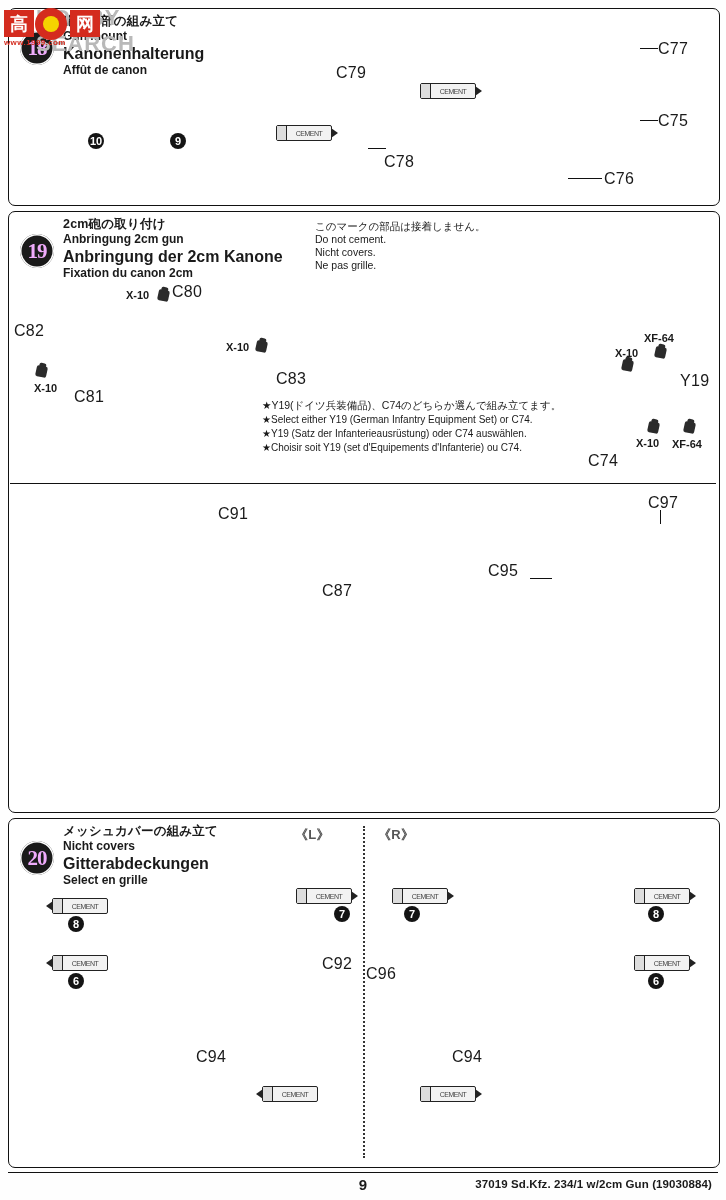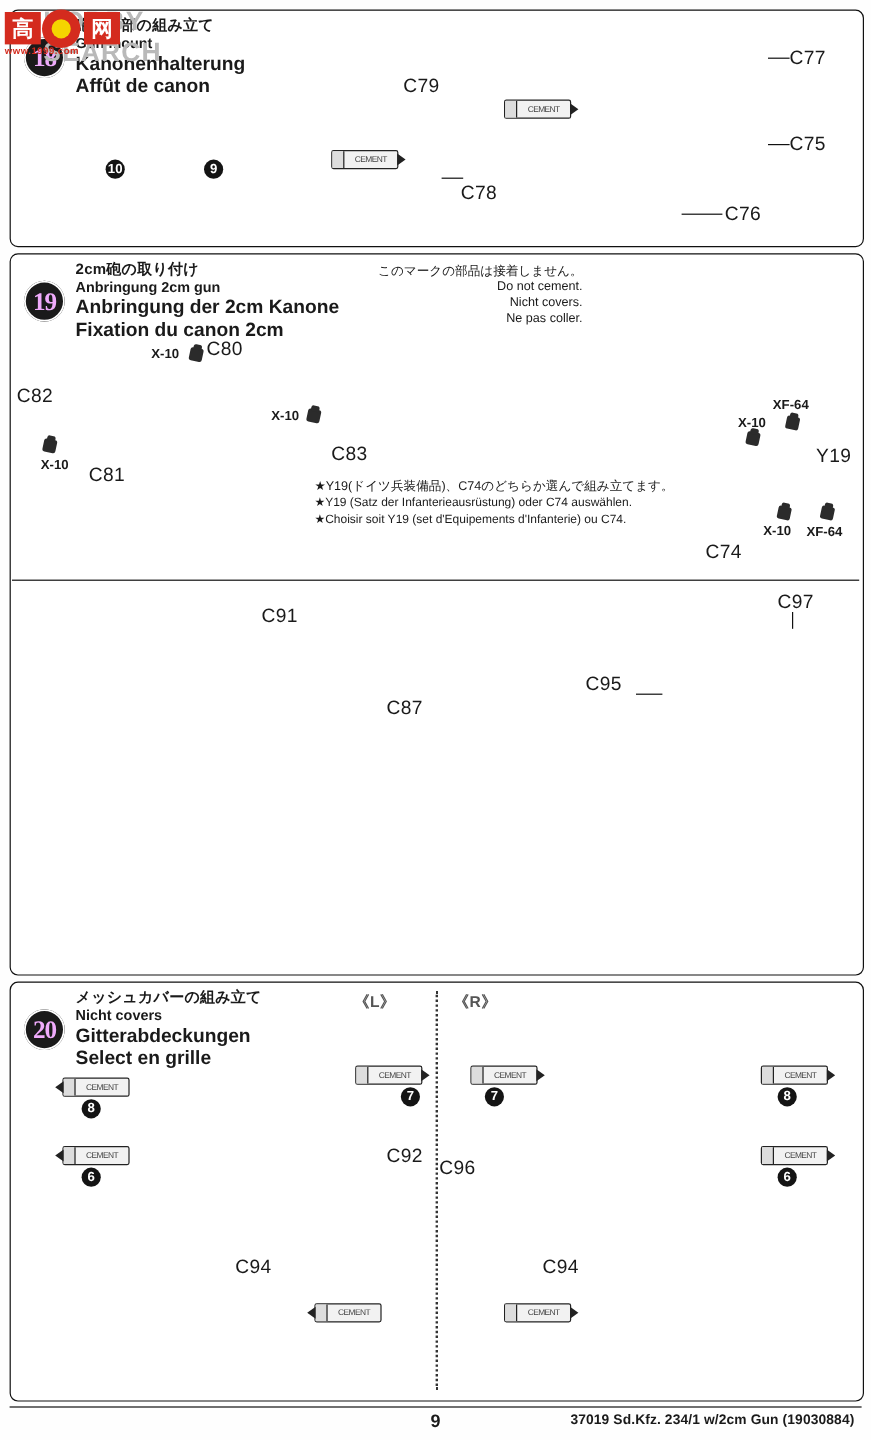--- a/index.html
+++ b/index.html
@@ -31,21 +31,21 @@
     display:flex;align-items:center;justify-content:center;
     font-size:21px;font-weight:bold;letter-spacing:-1px;
     flex:0 0 auto;margin-top:17px;
     box-shadow:0 0 0 1.5px #fff inset;
     font-family:Liberation Serif, serif;
   }
   .step-titles{line-height:1.22;padding-top:0px;}
   .t-jp{font-size:12.5px;font-weight:600;letter-spacing:.2px;}
   .t-en{font-size:12px;font-weight:bold;}
   .t-de{font-size:16px;font-weight:bold;}
-  .t-fr{font-size:16px;font-weight:bold;}
+  .t-fr{font-size:12px;font-weight:bold;}
 
   
   .nocement{position:absolute;display:flex;gap:7px;align-items:flex-start;}
   .nocement .txt{line-height:1.25;font-size:10.5px;}
   .nocement .txt .jp{font-size:10.5px;}
 
   
   .starnote{position:absolute;font-size:10px;line-height:1.42;}
   .starnote div{white-space:nowrap;}
   .starnote .s{font-size:10.5px;}
@@ -559,32 +559,33 @@
   <div class="step-head" style="left:20px;top:217px;">
     <div class="step-num">19</div>
     <div class="step-titles">
       <div class="t-jp">2cm砲の取り付け</div>
       <div class="t-en">Anbringung 2cm gun</div>
       <div class="t-de">Anbringung der 2cm Kanone</div>
       <div class="t-fr">Fixation du canon 2cm</div>
     </div>
   </div>
 
-  <div class="nocement" style="left:264px;top:220px;width:250px;text-align:right;">
+  <div class="nocement" style="left:264px;top:220px;width:250px;">
     <div style="width:44px;height:44px;"></div>
     <div class="txt">
       <div class="jp">このマークの部品は接着しません。</div>
       <div>Do not cement.</div>
       <div>Nicht covers.</div>
-      <div>Ne pas coller.</div>
+      <div>Ne pas grille.</div>
     </div>
   </div>
 
   <div class="starnote" style="left:262px;top:398px;">
     <div class="s">★Y19(ドイツ兵装備品)、C74のどちらか選んで組み立てます。</div>
+    <div>★Select either Y19 (German Infantry Equipment Set) or C74.</div>
     <div>★Y19 (Satz der Infanterieausrüstung) oder C74 auswählen.</div>
     <div>★Choisir soit Y19 (set d'Equipements d'Infanterie) ou C74.</div>
   </div>
 
   <div class="lbl paint" style="left:126px;top:289px;">X-10</div>
   <div class="paintdot" style="left:158px;top:290px;"></div>
   <div class="lbl" style="left:172px;top:283px;">C80</div>
 
   <div class="lbl" style="left:14px;top:322px;">C82</div>
   <div class="lbl paint" style="left:34px;top:382px;">X-10</div>

